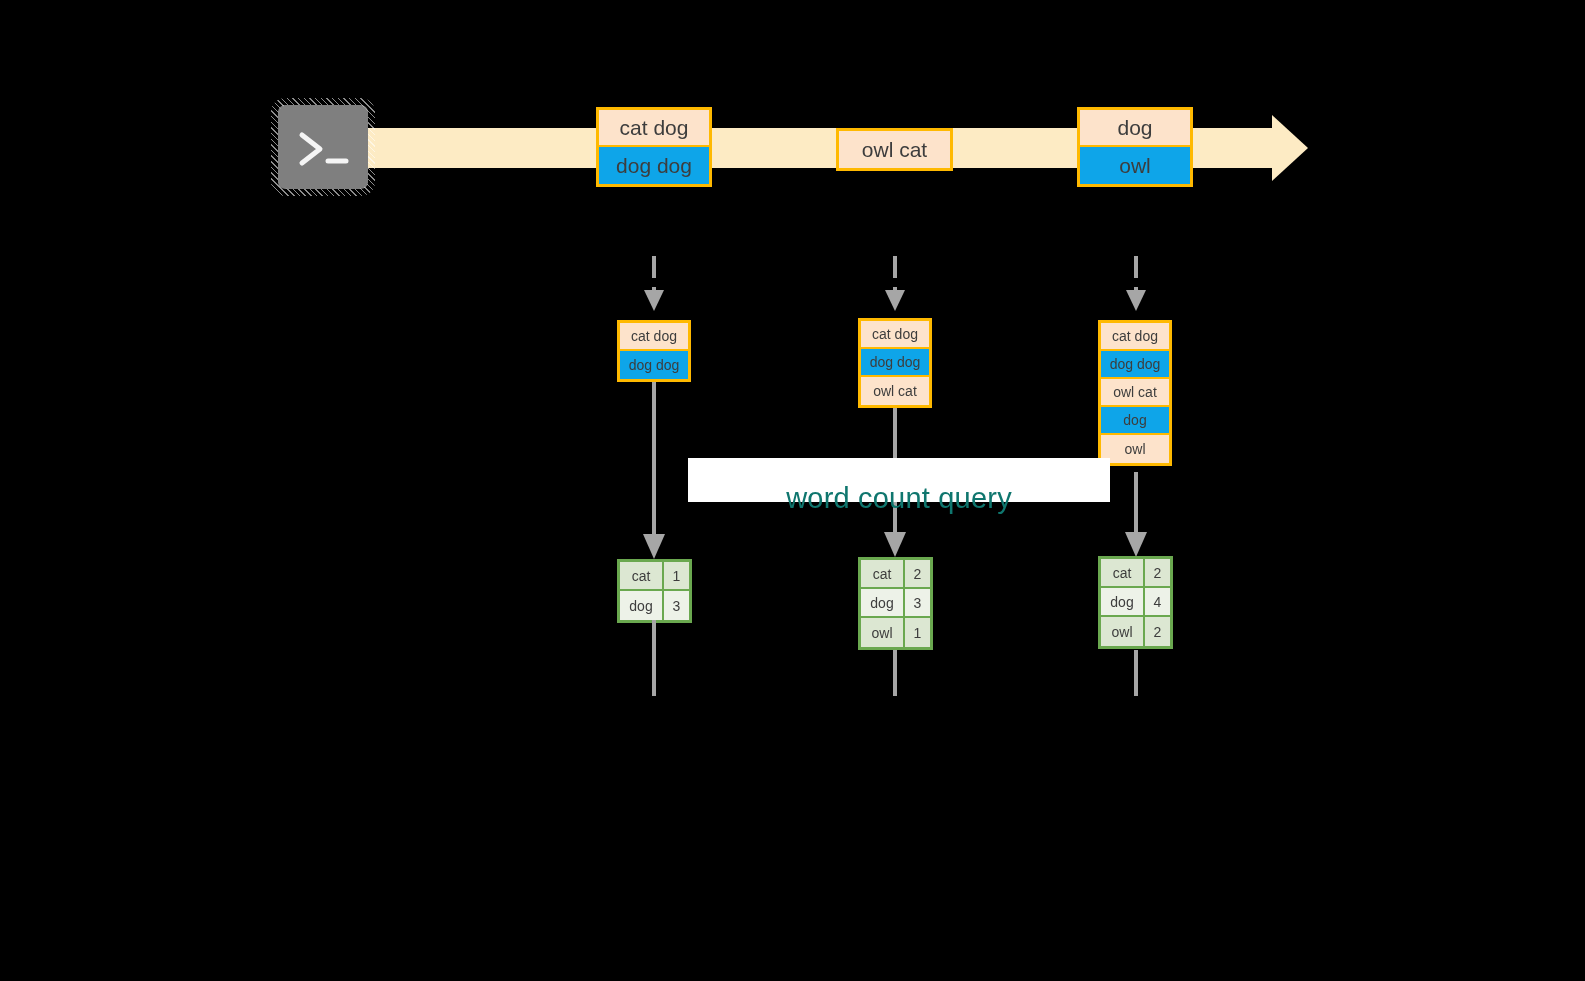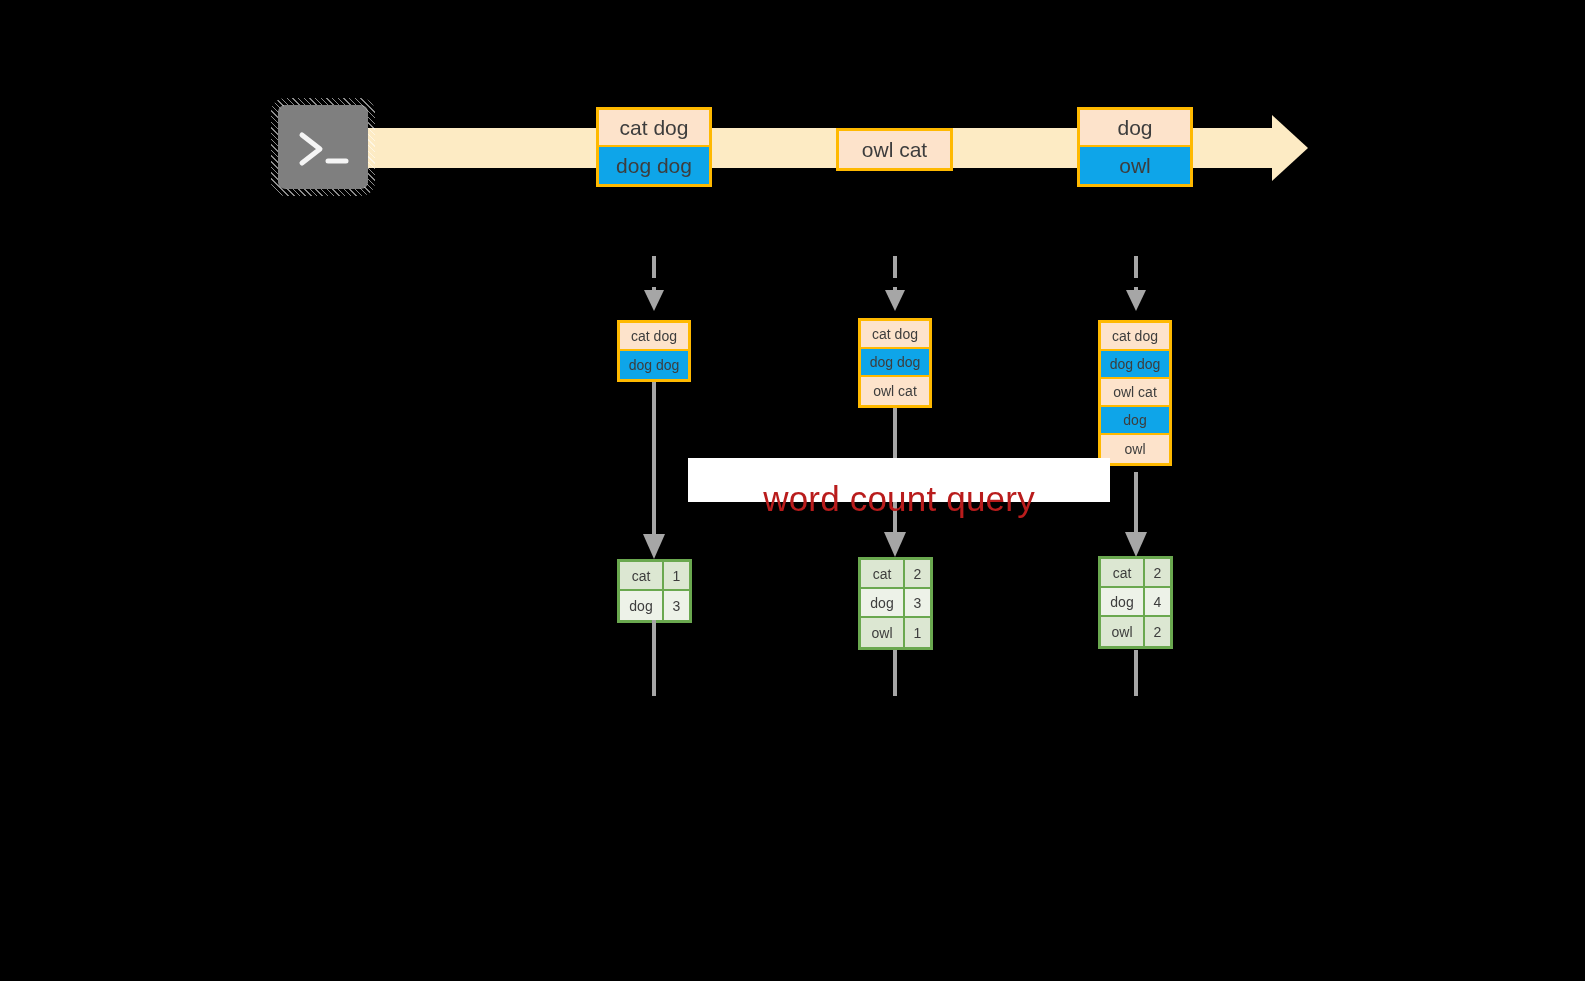--- a/index.html
+++ b/index.html
@@ -120,22 +120,22 @@
 
   
   .label-band {
     position: absolute;
     background: #ffffff;
     display: flex;
     align-items: center;
     justify-content: center;
   }
   .label-band .txt {
-    font-size: 35px;
-    color: #b91c1c;
+    font-size: 29px;
+    color: #0f766e;
     white-space: nowrap;
     letter-spacing: 0.2px;
     margin-top: 37px;
   }
 </style>
 </head>
 <body>
 
 <div id="canvas">
 

